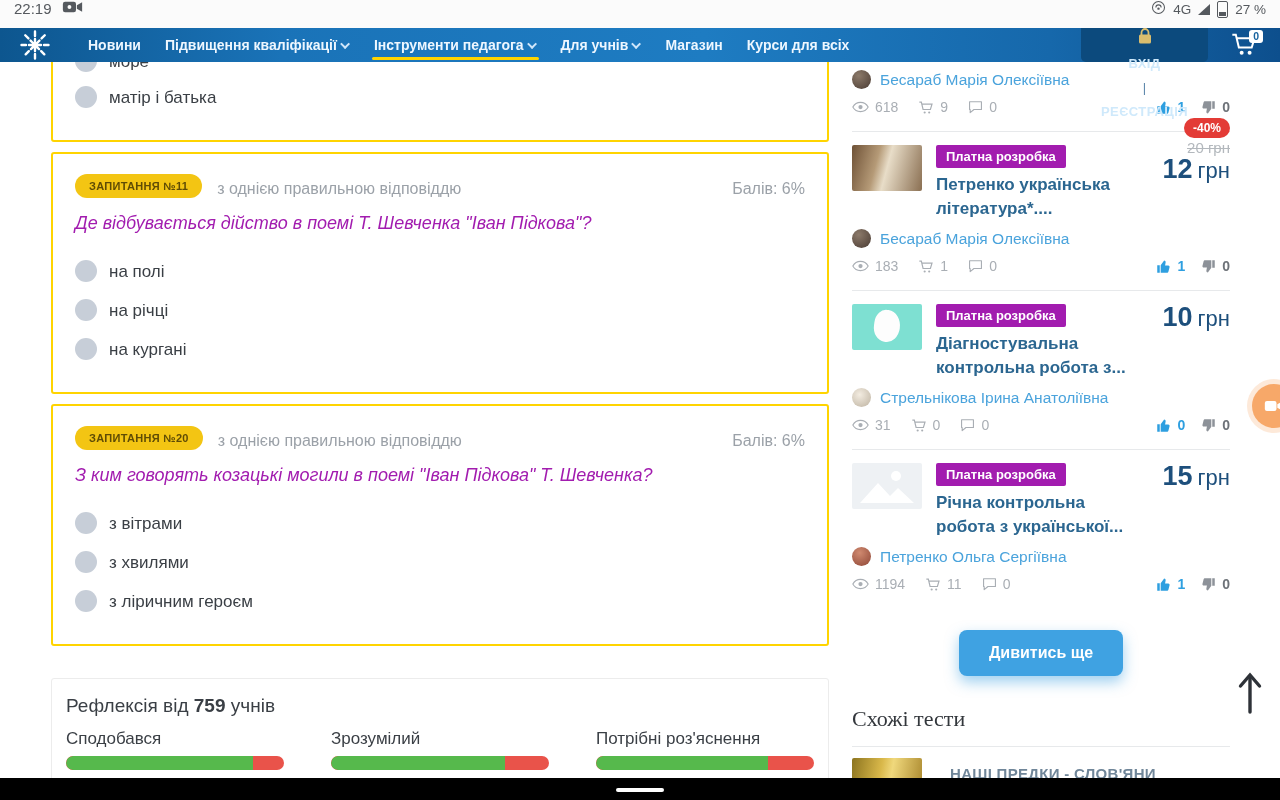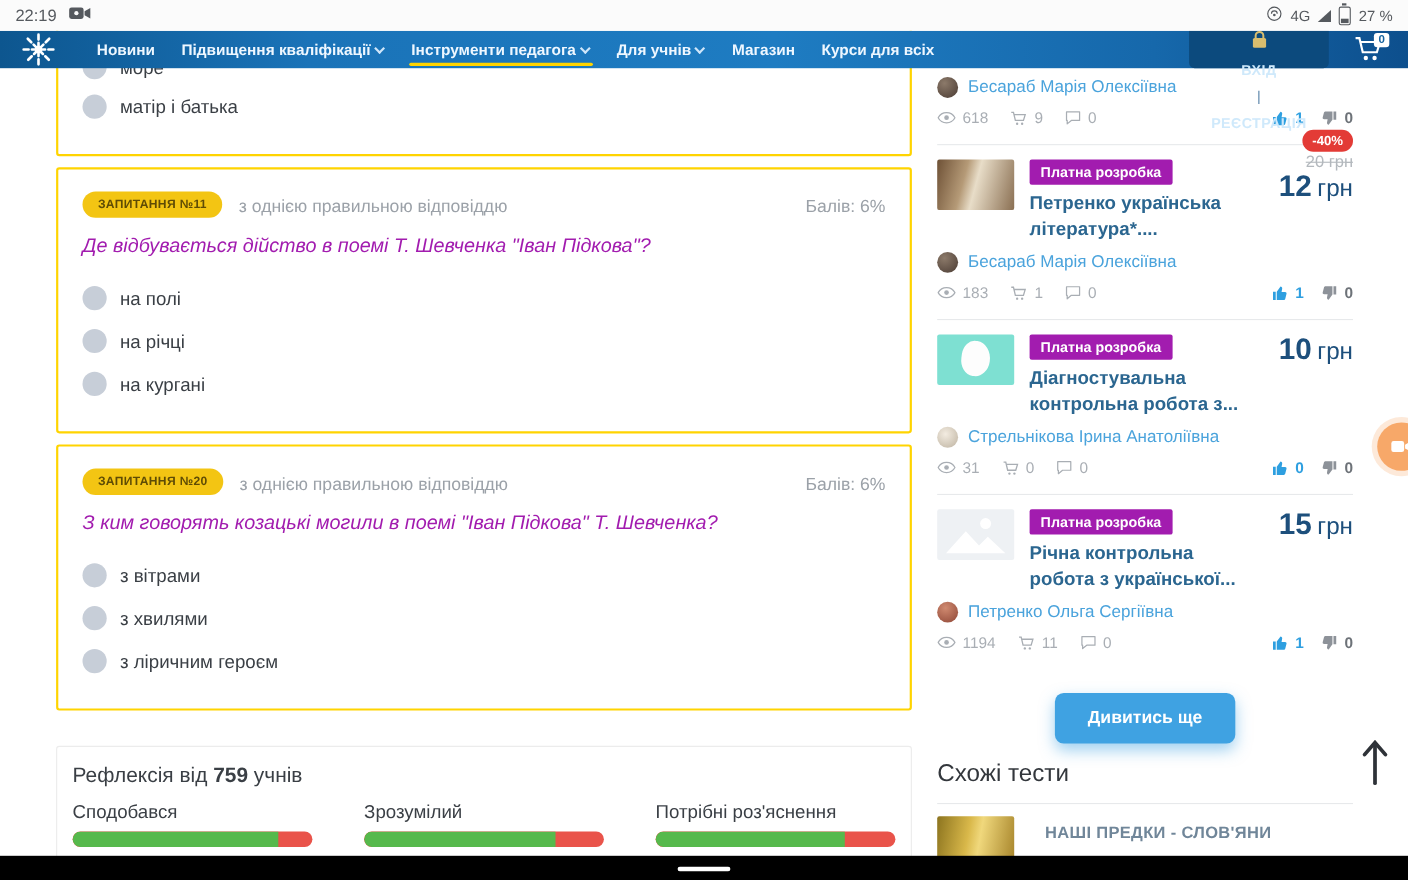--- a/index.html
+++ b/index.html
@@ -1,20 +1,20 @@
 <!DOCTYPE html>
 <html><head>
 <meta charset="utf-8">
 <style>
   * { box-sizing: border-box; margin: 0; padding: 0; }
   html,body { width:1280px; height:800px; overflow:hidden; }
   body { font-family:"Liberation Sans", sans-serif; background:#fff; position:relative; }
 
   
-  .status-bar { height:28px; background:#fbfbfb; display:flex; align-items:center;
+  .status-bar { height:28px; background:#fbfbfb; display:flex; align-items:flex-start;
     padding:0 14px; color:#55595e; font-size:15px; position:relative; z-index:30; }
   .status-left { display:flex; align-items:center; gap:10px; }
   .status-right { margin-left:auto; display:flex; align-items:center; gap:7px; font-size:13.5px; }
   .sig-tri { width:0; height:0; border-left:12px solid transparent; border-bottom:11px solid #55595e; }
   .battery { width:11px; height:17px; border:1.5px solid #55595e; border-radius:2px; position:relative; }
   .battery::before { content:""; position:absolute; top:-4px; left:2px; width:4px; height:2.5px; background:#55595e; }
   .battery::after { content:""; position:absolute; bottom:1px; left:1px; right:1px; height:4px; background:#55595e; }
 
   
   .navbar { height:34px; background:linear-gradient(90deg,#0d568f 0%,#1a73b8 22%,#1e7cc2 55%,#1668ab 82%,#0d4f8d 100%);
@@ -104,21 +104,21 @@
   .disc-badge { display:inline-block; background:#e33b36; color:#fff; font-size:12px; font-weight:700;
     border-radius:10px; padding:3px 9px; }
   .old-price { color:#b3b8bd; text-decoration:line-through; font-size:15px; margin-top:1px; }
   .price-line { margin-top:-2px; white-space:nowrap; }
   .price-num { font-size:27px; font-weight:700; }
   .price-cur { font-size:22px; font-weight:400; margin-left:5px; }
 
   .more-btn { display:block; margin:38px auto 0; background:#3fa2e2; color:#fff; font-family:inherit;
     font-weight:700; font-size:16px; border:none; border-radius:8px; padding:14px 30px;
     box-shadow:0 6px 14px rgba(63,162,226,.5); cursor:pointer; }
-  .similar-h { margin-top:14px; font-size:22px; font-weight:400; color:#33373c; }
+  .similar-h { margin-top:30px; font-size:22px; font-weight:400; color:#33373c;font-family:Liberation Serif, serif; }
   .similar-divider { border:none; border-top:1px solid #e7e9eb; margin-top:14px; }
   .partial-item { display:flex; gap:14px; margin-top:11px; }
   .partial-item .thumb { height:40px; }
   .partial-title { color:#708699; font-weight:700; font-size:15px; letter-spacing:.3px; padding-top:7px; cursor:pointer; }
 
   
   .fab-video { position:absolute; right:-16px; top:384px; width:44px; height:44px; border-radius:50%;
     background:#f7a869; display:flex; align-items:center; justify-content:center; z-index:15;
     box-shadow:0 0 0 5px rgba(247,168,105,.25); cursor:pointer; }
   .up-arrow { position:absolute; right:17px; top:671px; z-index:15; cursor:pointer; }

